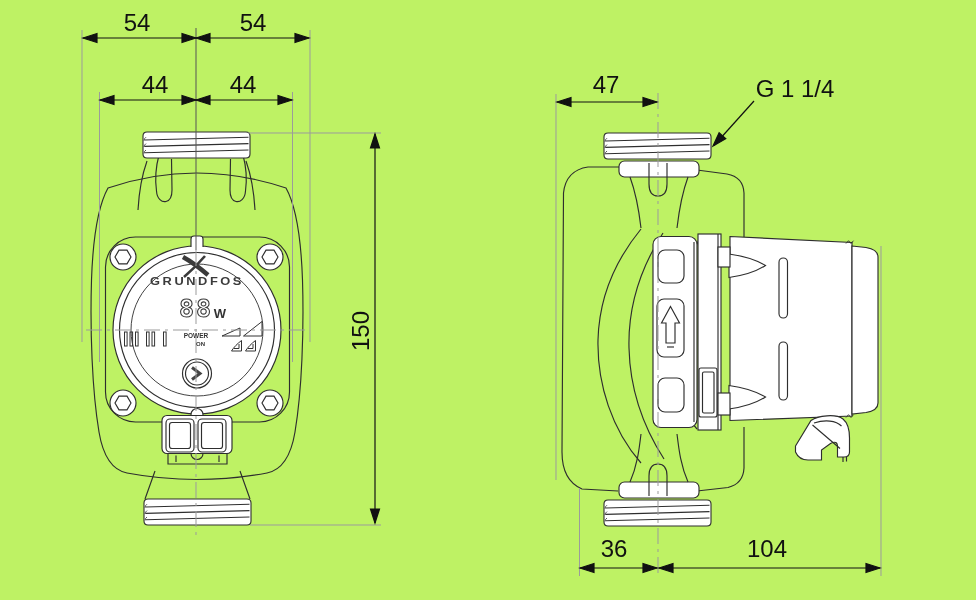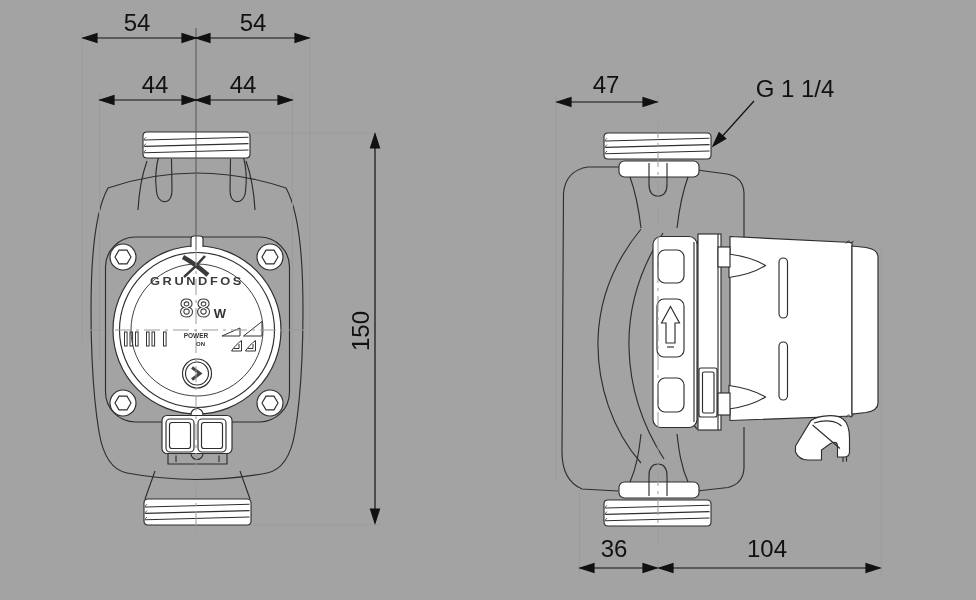--- a/index.html
+++ b/index.html
@@ -1,16 +1,16 @@
 <!DOCTYPE html>
 <html><head>
 <meta charset="utf-8">
 <style>
   html,body{margin:0;padding:0;background:#ffffff;}
-  .stage{position:relative;width:976px;height:600px;background:#a3a3a3;overflow:hidden;
+  .stage{position:relative;width:976px;height:600px;background:#bef264;overflow:hidden;
          font-family:"Liberation Sans", sans-serif;text-align:right;}
   svg{position:absolute;left:0;top:0;}
   text{font-family:"Liberation Sans", sans-serif;}
   .dimtxt{font-size:24px;fill:#111;}
   .lcd{font-family:"DejaVu Sans Mono", monospace;}
 </style>
 </head>
 <body>
 
 <div class="stage">

